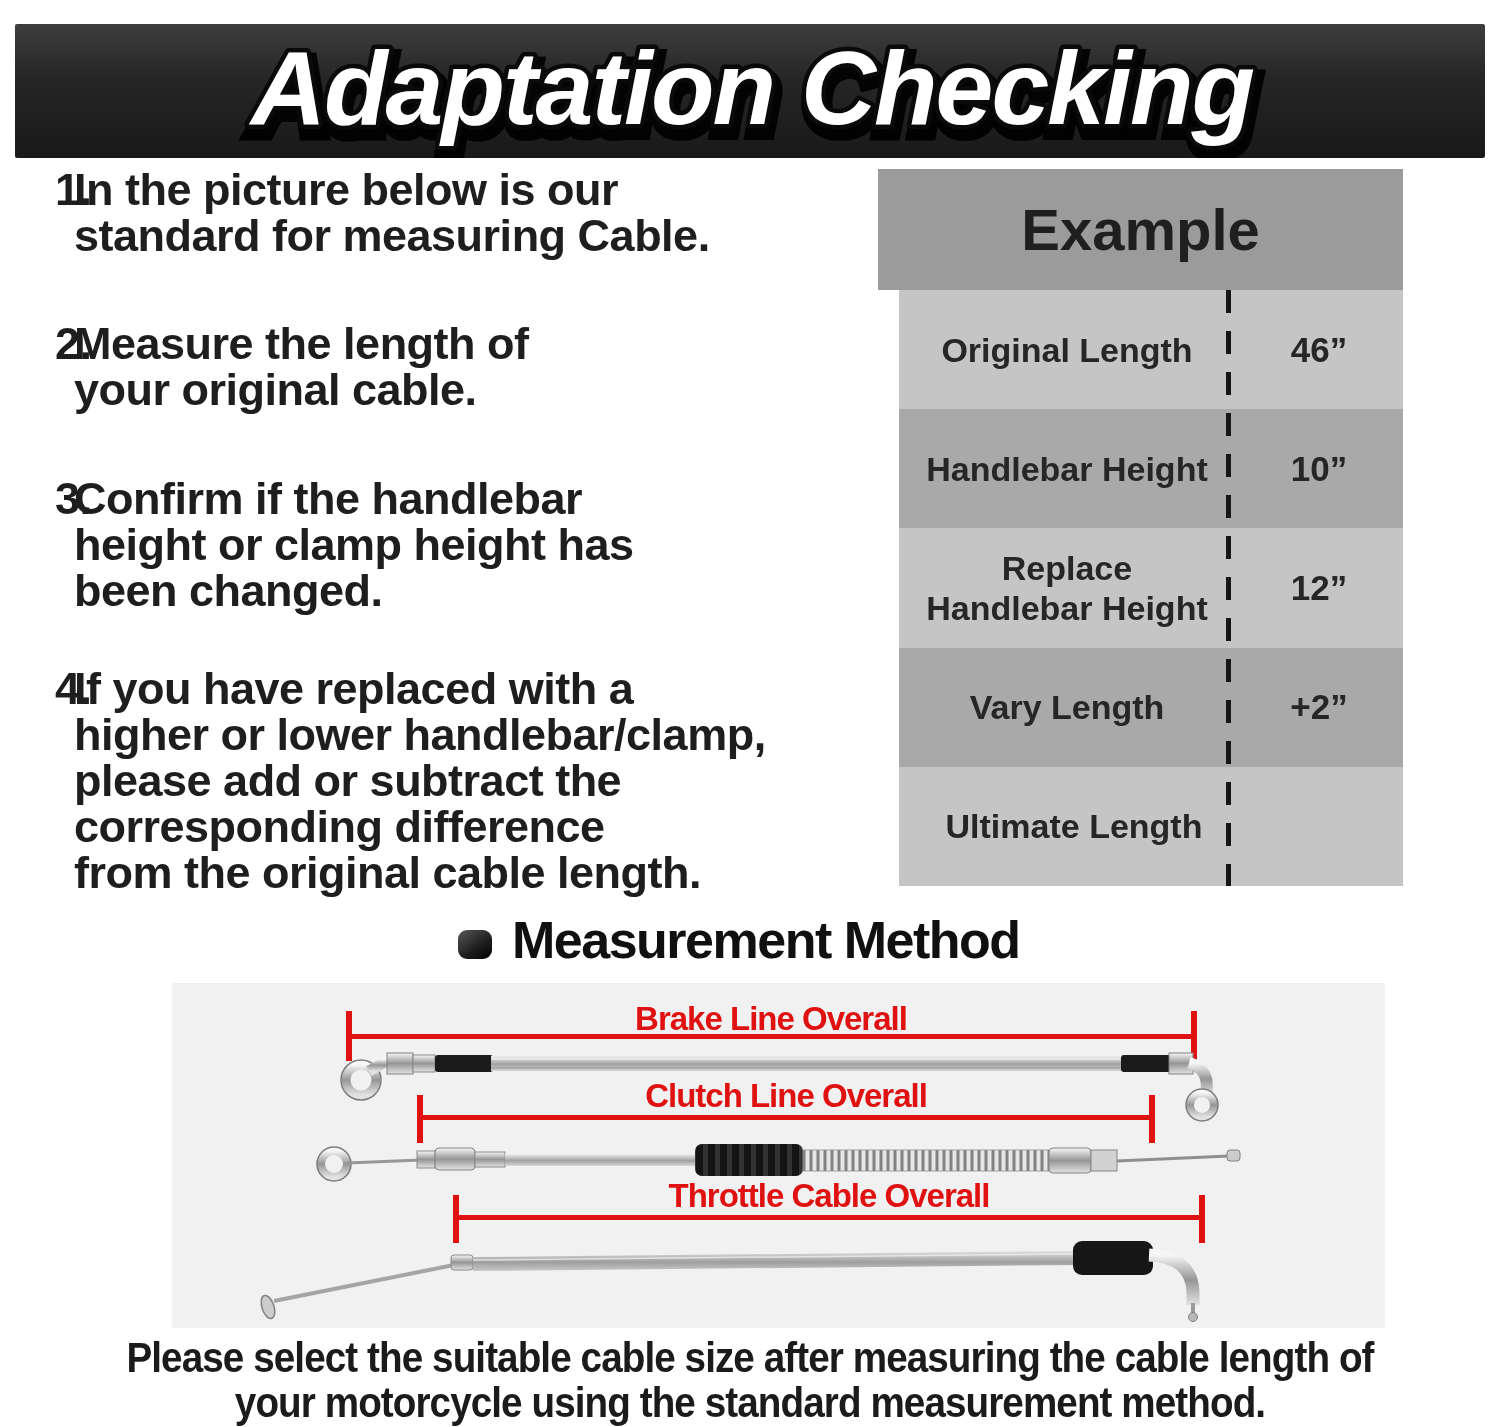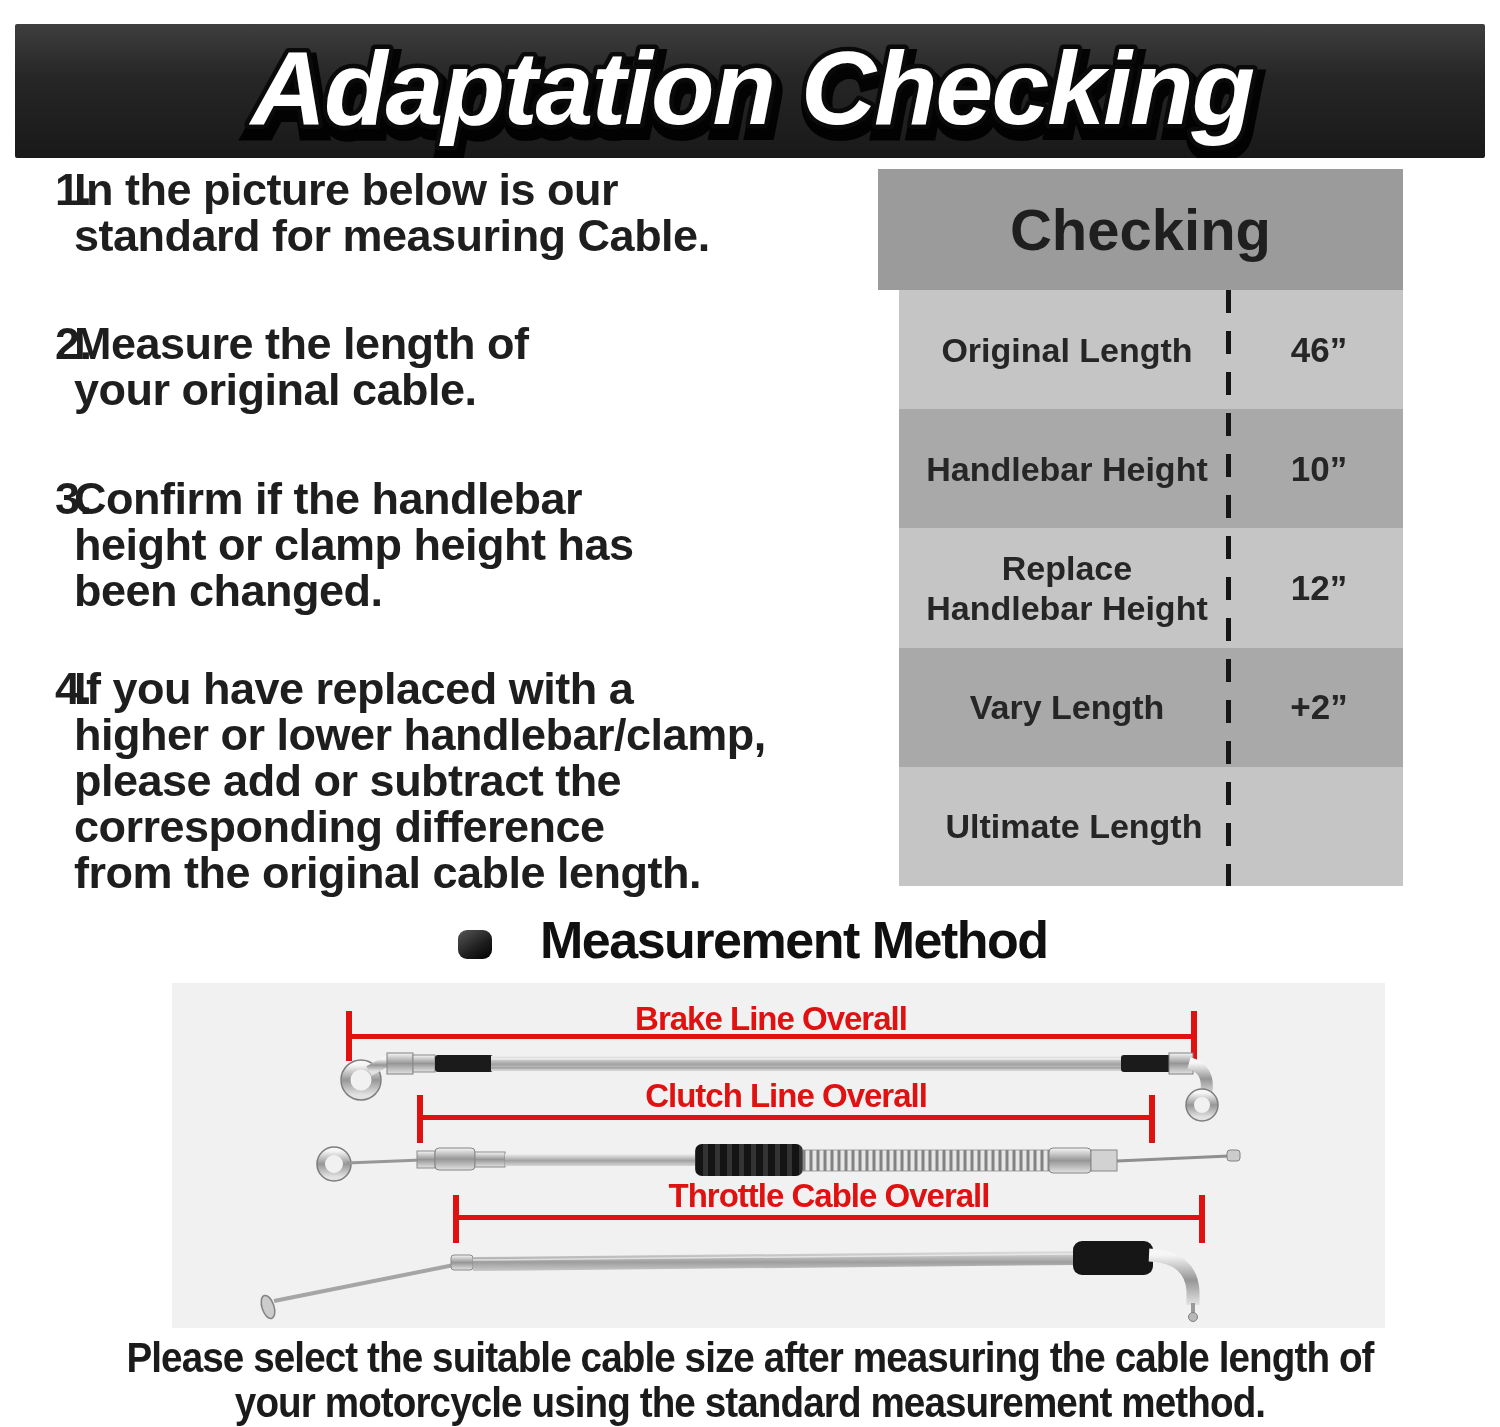--- a/index.html
+++ b/index.html
@@ -32,21 +32,21 @@
   .ex-label{width:350px;display:flex;align-items:center;justify-content:center;text-align:center;
     font-size:34px;line-height:40px;font-weight:bold;color:#262626;white-space:pre-line;}
   .ex-value{width:175px;display:flex;align-items:center;justify-content:center;
     font-size:35px;font-weight:bold;color:#262626;}
   .ex-dash{position:absolute;left:348px;top:0;width:5px;height:596px;
     background:repeating-linear-gradient(180deg,#161616 0px,#161616 23px,rgba(0,0,0,0) 23px,rgba(0,0,0,0) 41px);}
 
   
   .mm-bullet{position:absolute;left:458px;top:930px;width:34px;height:29px;border-radius:9px;
     background:linear-gradient(145deg,#575757 0%,#1d1d1d 60%,#000 100%);}
-  .mm-heading{position:absolute;left:540px;top:914px;font-size:52px;font-weight:bold;
+  .mm-heading{position:absolute;left:512px;top:914px;font-size:52px;font-weight:bold;
     color:#101010;letter-spacing:-1.5px;line-height:52px;}
 
   
   .cable-panel{position:absolute;left:172px;top:983px;width:1213px;height:345px;background:#f1f1f1;}
   .cable-panel svg{display:block;width:100%;height:100%;}
   .measure-label{font-family:"Liberation Sans",sans-serif;font-weight:bold;font-size:33px;letter-spacing:-1px;}
 
   
   .footer-caption{position:absolute;left:0;top:1335px;width:1500px;text-align:center;
     font-size:42px;line-height:45px;font-weight:bold;color:#1b1b1b;letter-spacing:-1px;
@@ -83,21 +83,21 @@
   <div class="instr-item i4">
     <span class="instr-num">4.</span>
     <div class="instr-text">If you have replaced with a
 higher or lower handlebar/clamp,
 please add or subtract the
 corresponding difference
 from the original cable length.</div>
   </div>
 
   <div class="ex-table">
-    <div class="ex-head">Checking</div>
+    <div class="ex-head">Example</div>
     <div class="ex-rows">
       <div class="ex-row light">
         <div class="ex-label">Original Length</div>
         <div class="ex-value">46”</div>
       </div>
       <div class="ex-row mid">
         <div class="ex-label">Handlebar Height</div>
         <div class="ex-value">10”</div>
       </div>
       <div class="ex-row light">

